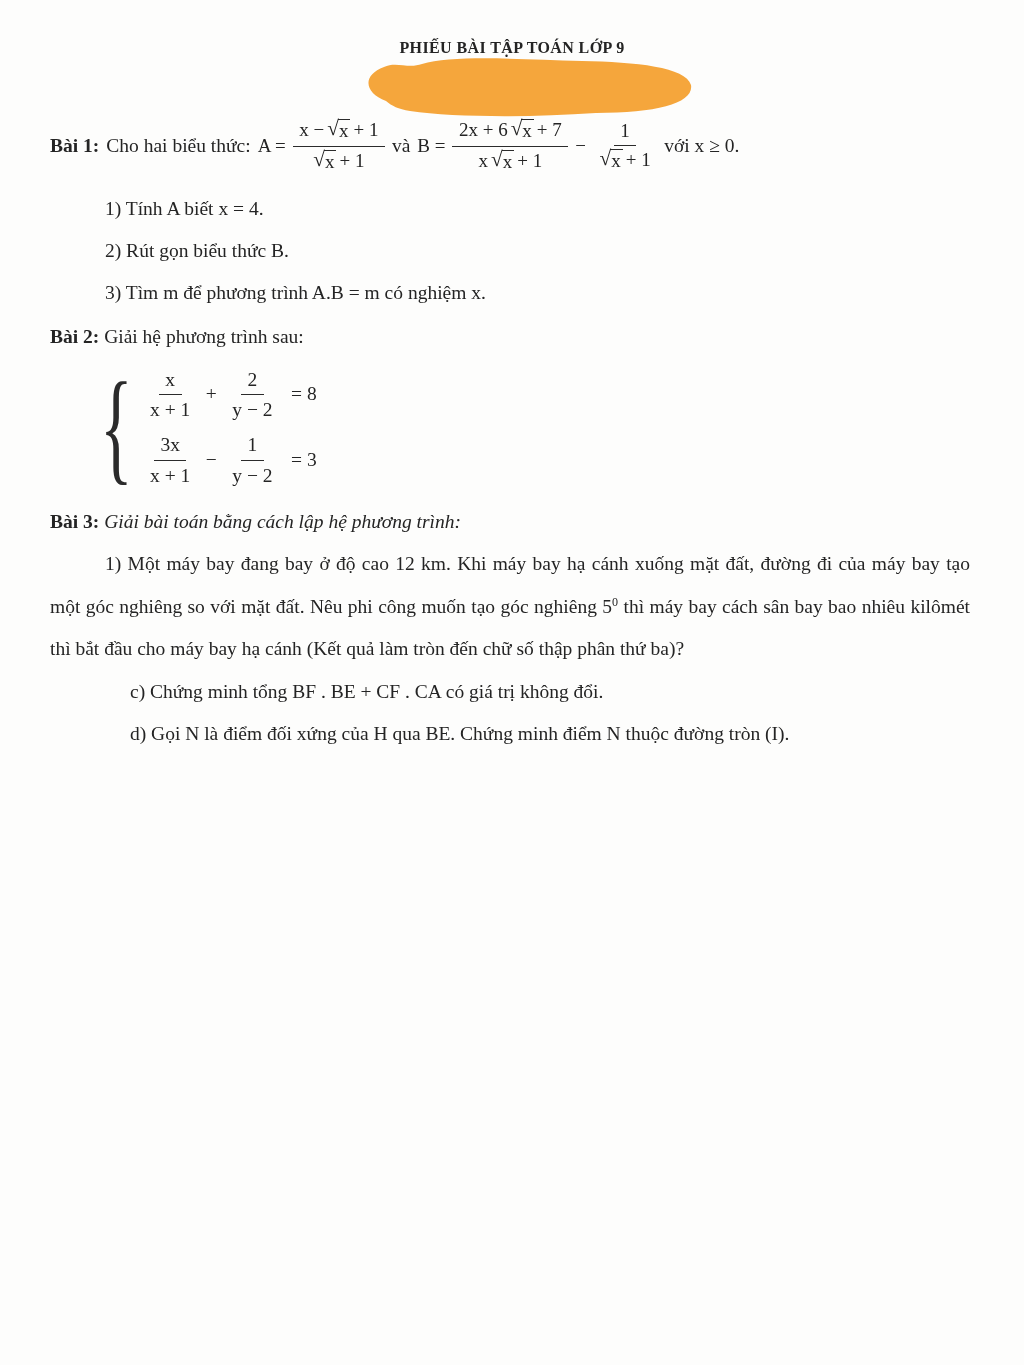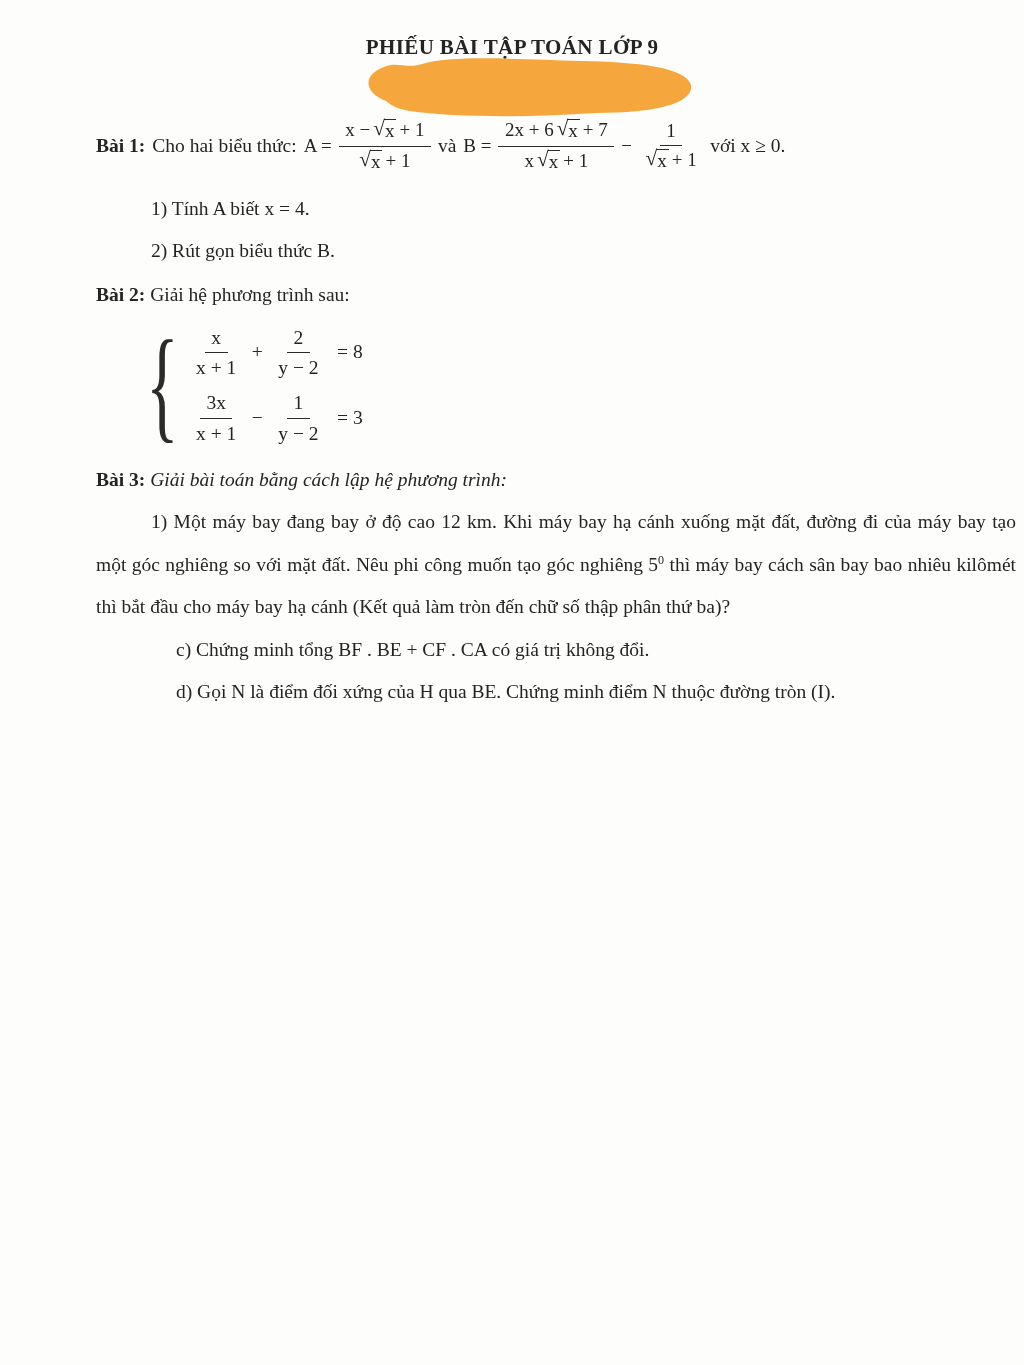--- a/index.html
+++ b/index.html
@@ -12,34 +12,34 @@
     background: #fdfdfc;
     color: #242424;
     font-family: "Liberation Serif", "DejaVu Serif", serif;
     font-size: 19.5px;
     overflow: hidden;
   }
   .title {
     padding-top: 34px;
     text-align: center;
     font-weight: bold;
-    font-size: 21px;
+    font-size: 16px;
     letter-spacing: 0.4px;
     line-height: 27px;
   }
   .blob {
     position: absolute;
     left: 356px;
     top: 55px;
     width: 340px;
     height: 64px;
     z-index: 2;
     pointer-events: none;
   }
-  .section { position: relative; z-index: 1; padding-left: 46px; }
+  .section { position: relative; z-index: 1; }
   .heading { margin: 0 0 0 50px; line-height: 42px; }
   .blabel { font-weight: bold; }
   .italic { font-style: italic; }
 
   
   .math { display: inline-flex; align-items: center; }
   .mrow { display: inline-flex; align-items: center; gap: 7px; }
   .frac { display: inline-flex; flex-direction: column; align-items: center; line-height: 1.2; }
   .frac .num { display: inline-flex; align-items: baseline; justify-content: center; padding: 0 5px 3px; border-bottom: 1.6px solid #2b2b2b; }
   .frac .den { display: inline-flex; align-items: baseline; justify-content: center; padding: 3px 5px 0; }
@@ -142,20 +142,21 @@
             </span>
           </span>
         </span>
       </span>
       <span>với x ≥ 0.</span>
     </div>
 
     <div class="plist" style="margin-top:14px">
       <p>1) Tính A biết x = 4.</p>
       <p>2) Rút gọn biểu thức B.</p>
+      <p>3) Tìm m để phương trình A.B = m có nghiệm x.</p>
     </div>
   </div>
 
   <div class="section">
     <p class="heading" style="margin-top:2px">
       <span class="blabel">Bài 2:</span>
       <span>Giải hệ phương trình sau:</span>
     </p>
     <div class="system">
       <span class="brace">{</span>

